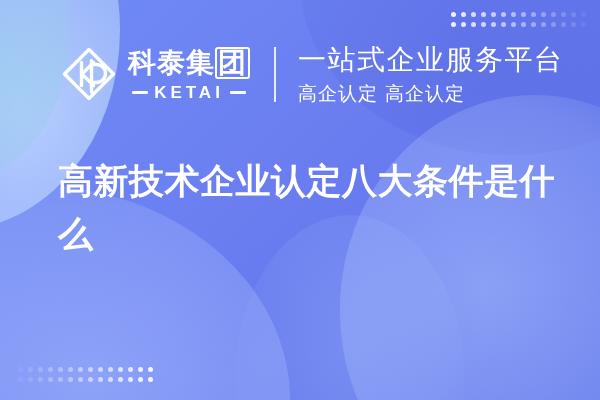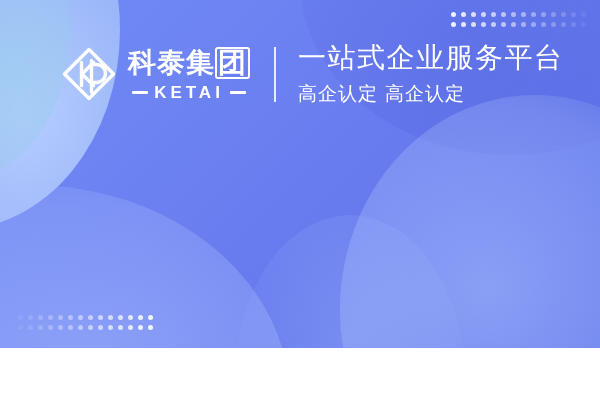--- a/index.html
+++ b/index.html
@@ -7,21 +7,21 @@
     padding: 0;
     background: #ffffff;
   }
   body {
     font-family: "Liberation Sans", "DejaVu Sans", sans-serif;
   }
 
   .banner {
     position: relative;
     width: 600px;
-    height: 348px;
+    height: 400px;
     overflow: hidden;
     background: linear-gradient(135deg, #6f8cf5 0%, #6b7ef0 45%, #5a6fe8 100%);
   }
 
   
   .bg-layer {
     position: absolute;
     inset: 0;
     overflow: hidden;
     pointer-events: none;
@@ -204,21 +204,21 @@
     margin: 0 22px 0 24px;
     flex: 0 0 2px;
   }
 
   .slogan {
     display: flex;
     flex-direction: column;
     justify-content: center;
   }
   .slogan-main {
-    font-family: Liberation Mono, monospace;
+    font-family: Liberation Serif, serif;
     font-size: 28px;
     font-weight: 400;
     color: #ffffff;
     letter-spacing: 1.5px;
     line-height: 1.15;
     white-space: nowrap;
   }
   .slogan-sub {
     font-family: "DejaVu Serif", "Liberation Serif", serif;
     font-size: 19px;
@@ -399,14 +399,15 @@
     </div>
 
     <div class="divider"></div>
 
     <div class="slogan">
       <div class="slogan-main">一站式企业服务平台</div>
       <div class="slogan-sub">高企认定 高企认定</div>
     </div>
   </div>
 
+  <div class="headline">高新技术企业认定八大条件是什么</div>
 
 </div>
 
 </body></html>

